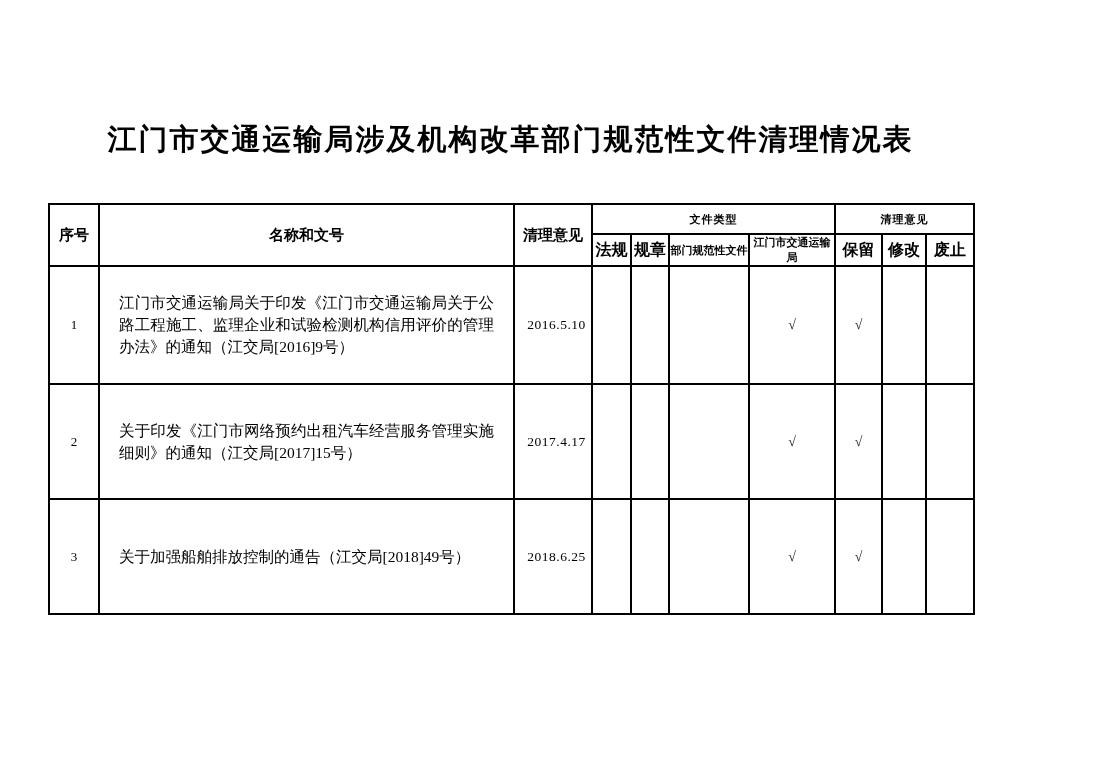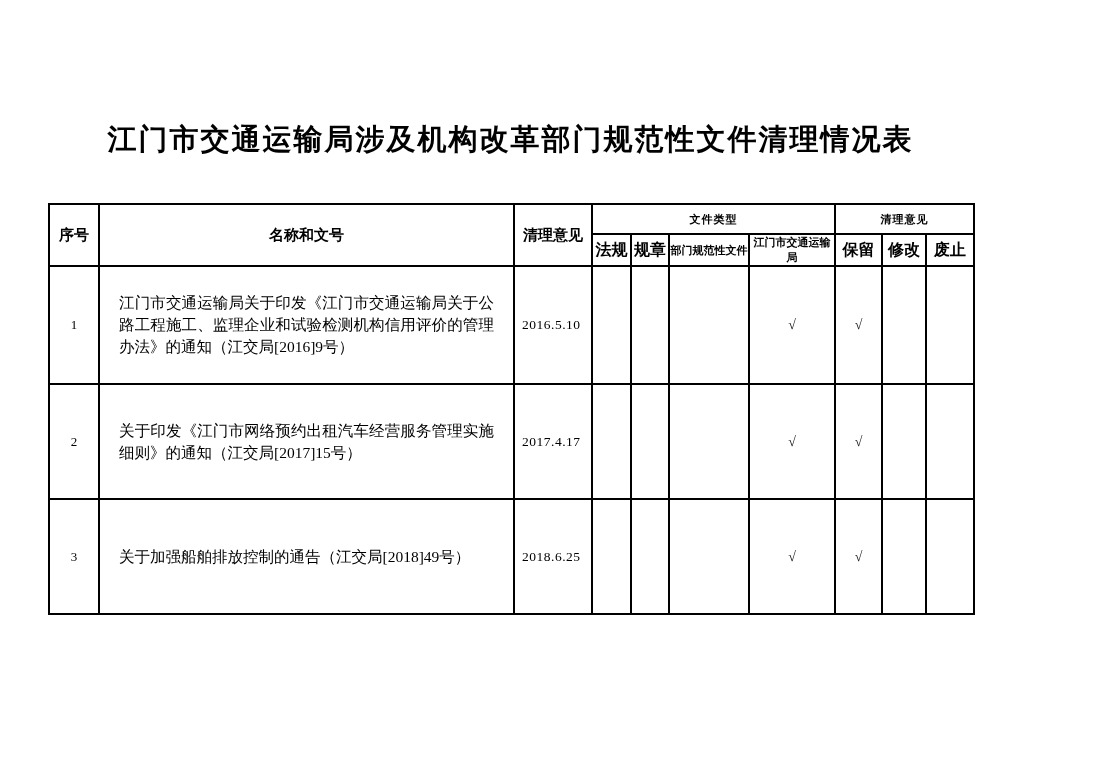--- a/index.html
+++ b/index.html
@@ -61,20 +61,21 @@
   }
   td.c-name {
     font-size:15.5px;
     line-height:21.7px;
     padding:0 19px;
     text-align:justify;
     word-break:break-all;
     line-break:anywhere;
   }
   td.c-date {
+    text-align:center;
     font-size:13.5px;
     letter-spacing:0.5px;
     padding-left:7px;
   }
   td.c-mark {
     text-align:center;
     font-size:14px;
     color:#222;
   }
 </style>

